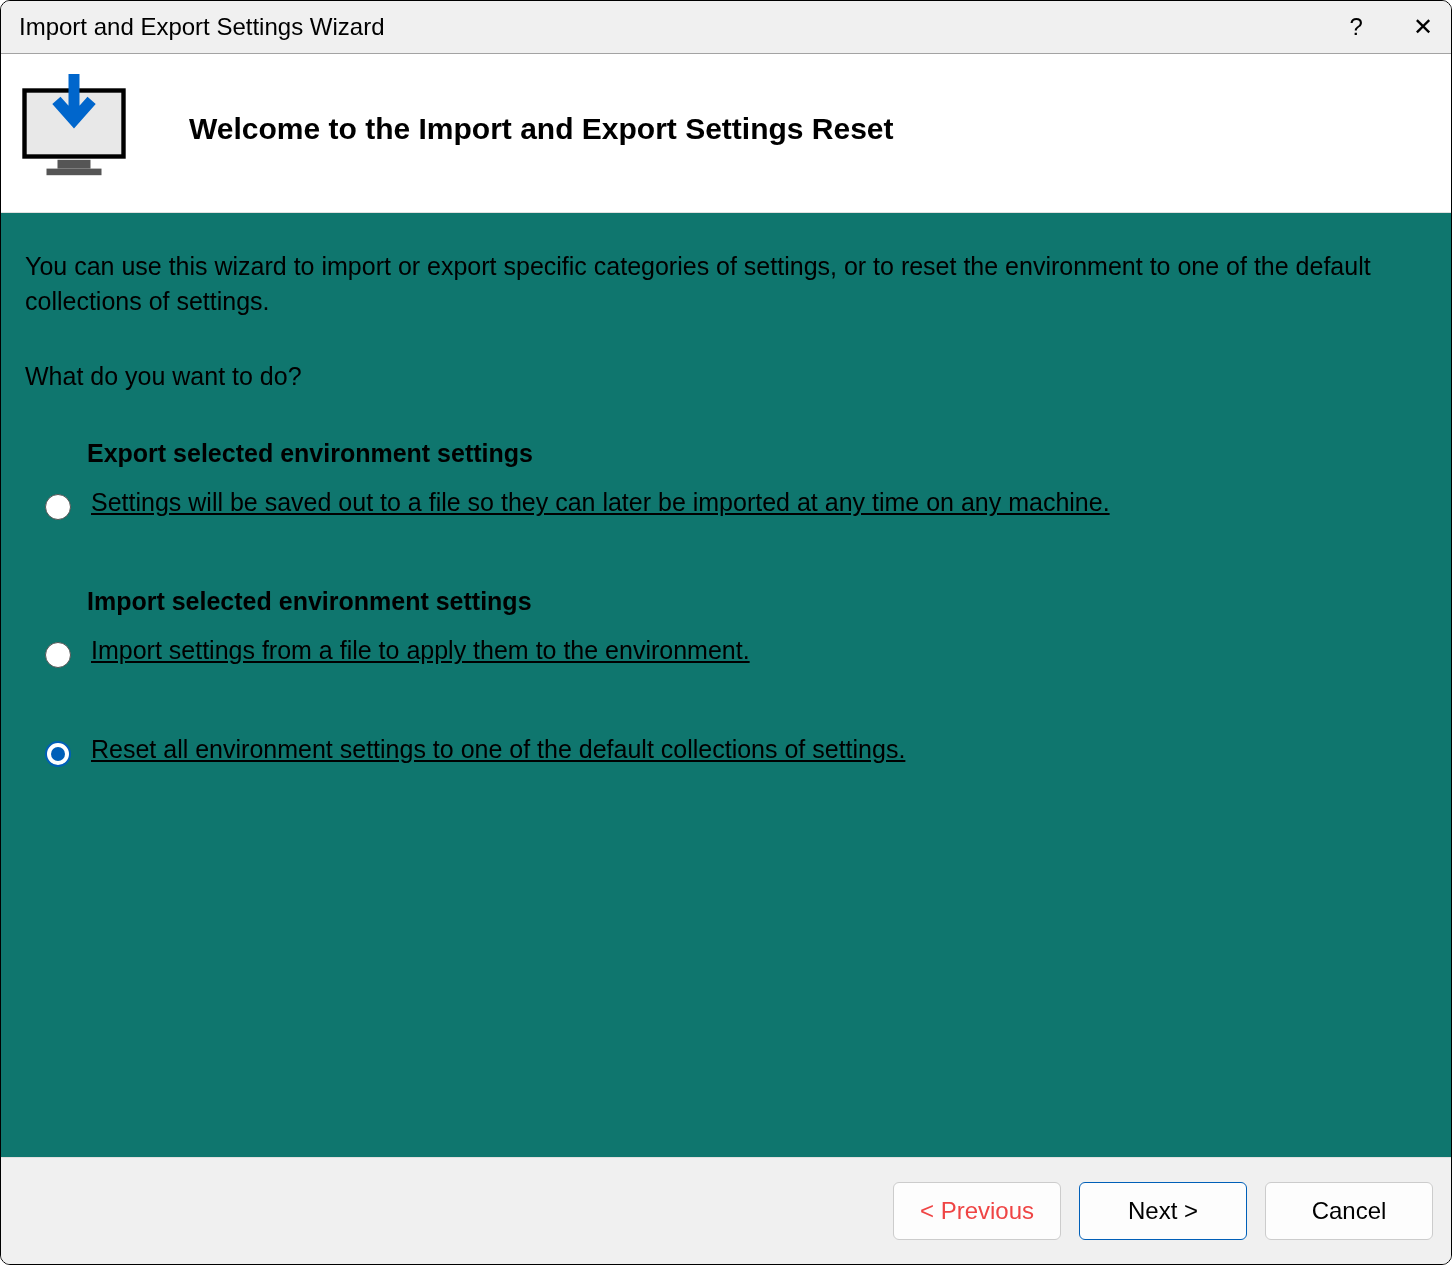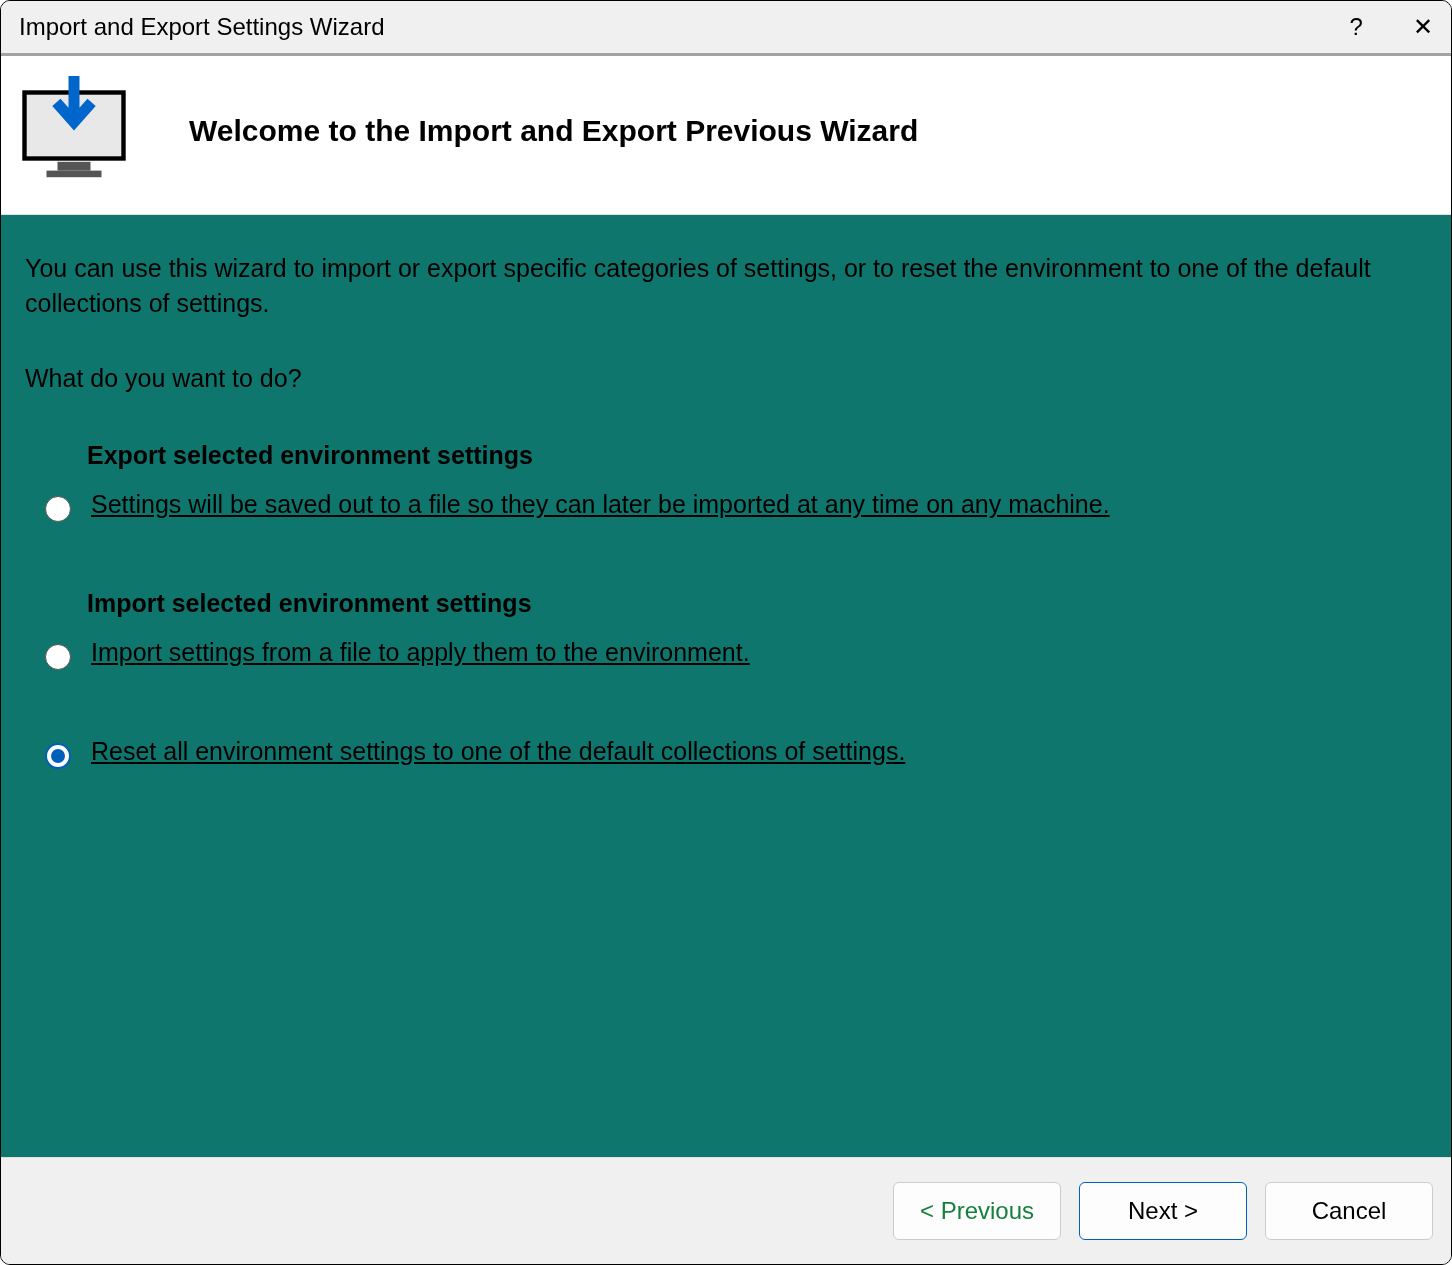--- a/index.html
+++ b/index.html
@@ -23,21 +23,21 @@
       flex-direction: column;
       overflow: hidden;
       background: #f0f0f0;
     }
     .titlebar {
       display: flex;
       align-items: center;
       justify-content: space-between;
       padding: 12px 18px;
       background: #f0f0f0;
-      border-bottom: 3px solid #a3a3a3;
+      border-bottom: 1px solid #a3a3a3;
     }
     .titlebar-title {
       font-size: 24px;
       color: #000;
     }
     .titlebar-controls {
       display: flex;
       gap: 50px;
       align-items: center;
     }
@@ -143,21 +143,21 @@
       border: 1px solid #ccc;
       background: #fdfdfd;
       border-radius: 6px;
       cursor: pointer;
       display: flex;
       align-items: center;
       justify-content: center;
       color: #000;
     }
     .btn.disabled {
-      color: #15803d;
+      color: #ef4444;
       cursor: default;
     }
     .btn.primary {
       border: 1.5px solid #005fb8;
     }
   </style>
 </head>
 <body>
 
 <div class="window">
@@ -171,21 +171,21 @@
 
   <div class="header">
     <div class="header-icon">
       <svg viewBox="0 0 100 100" width="110" height="110">
         <rect x="5" y="15" width="90" height="60" fill="#e8e8e8" stroke="#000" stroke-width="4"></rect>
         <rect x="35" y="78" width="30" height="8" fill="#555"></rect>
         <rect x="25" y="86" width="50" height="6" fill="#555"></rect>
         <path d="M 50 0 L 50 38 M 34 24 L 50 42 L 66 24" fill="none" stroke="#0066cc" stroke-width="10" stroke-linecap="butt"></path>
       </svg>
     </div>
-    <div class="header-title">Welcome to the Import and Export Previous Wizard</div>
+    <div class="header-title">Welcome to the Import and Export Settings Reset</div>
   </div>
 
   <div class="content">
     <div class="intro">You can use this wizard to import or export specific categories of settings, or to reset the environment to one of the default collections of settings.</div>
     <div class="prompt">What do you want to do?</div>
 
     <div class="options">
       <div class="option">
         <div class="radio"></div>
         <div class="option-text">

